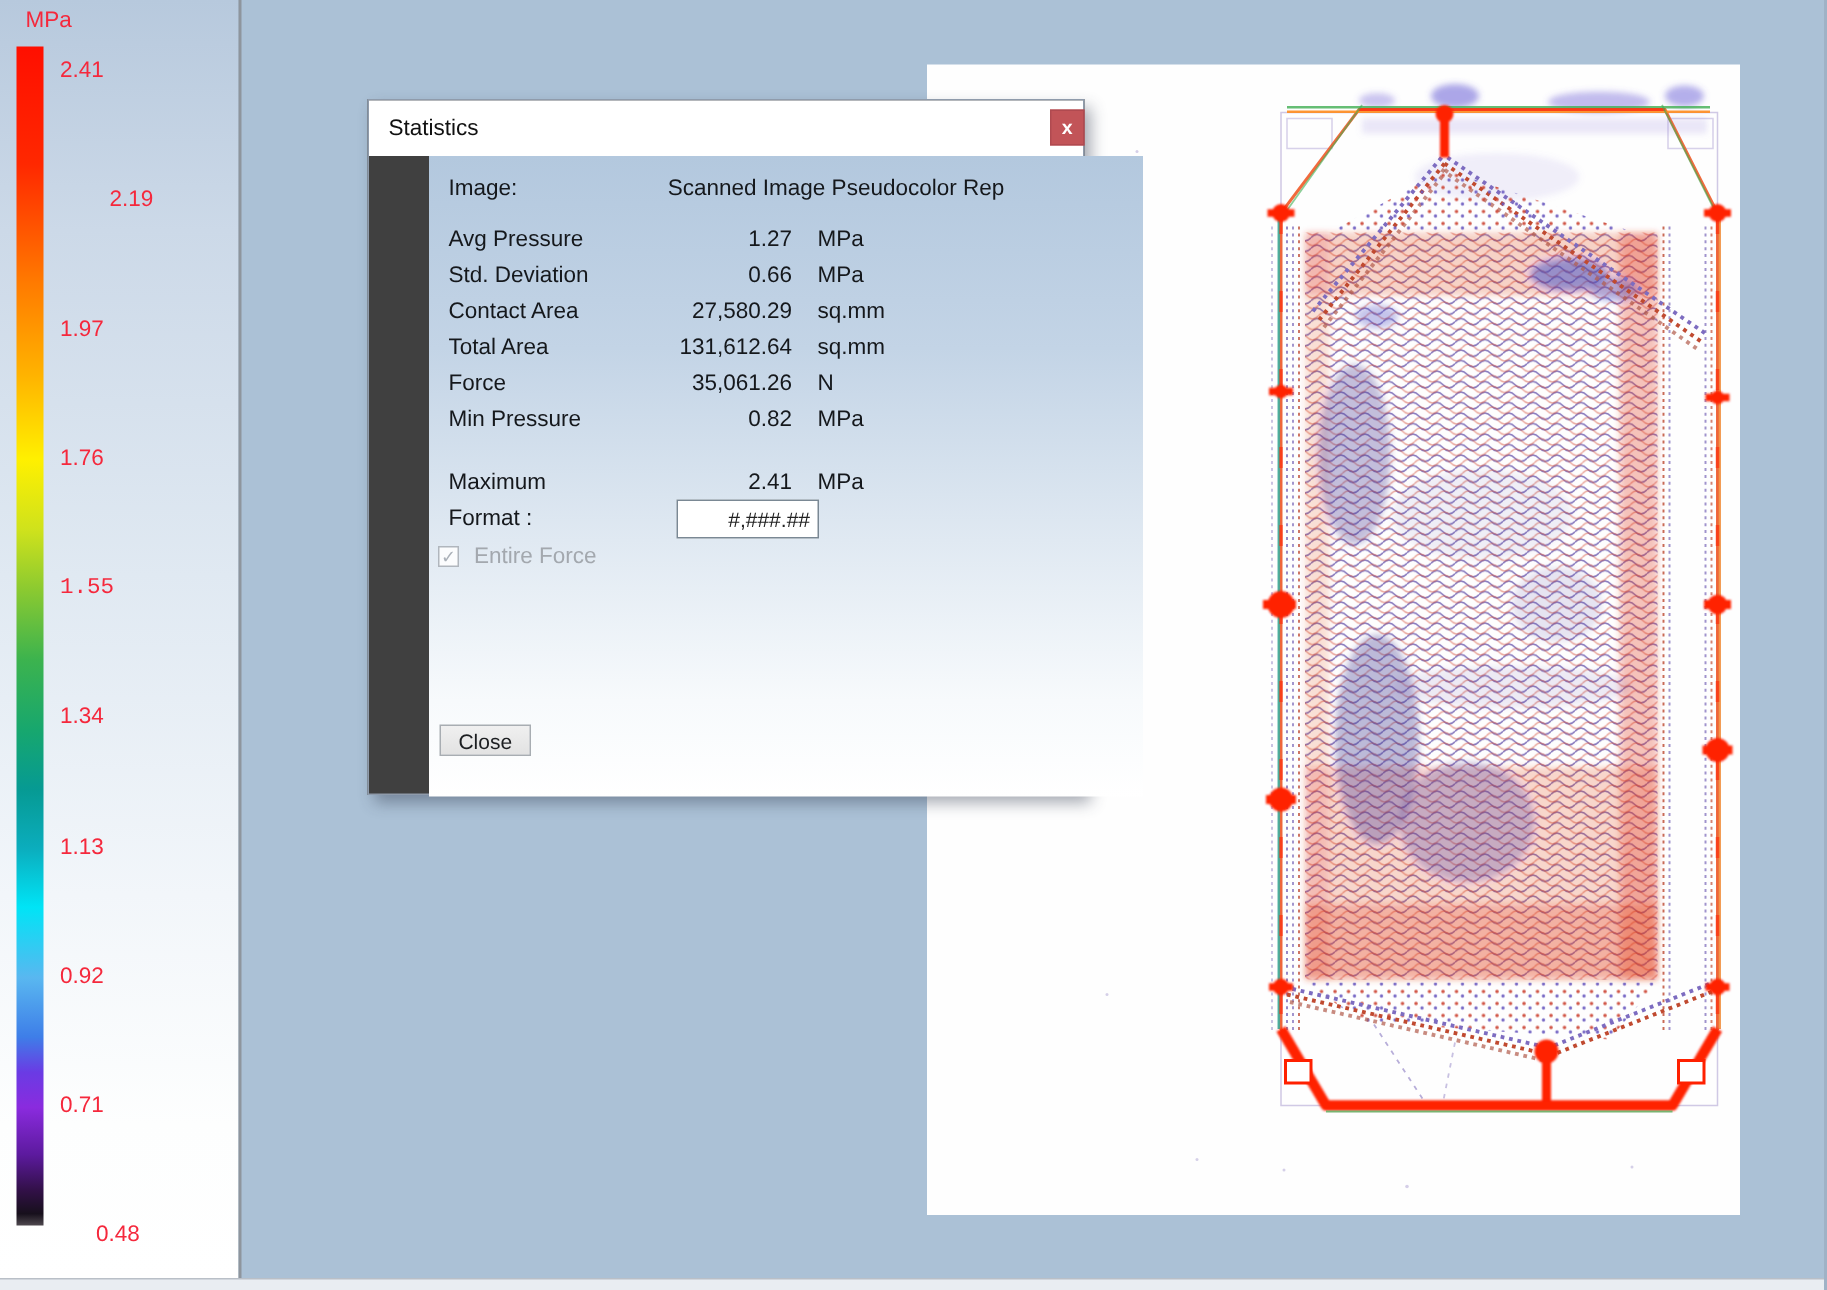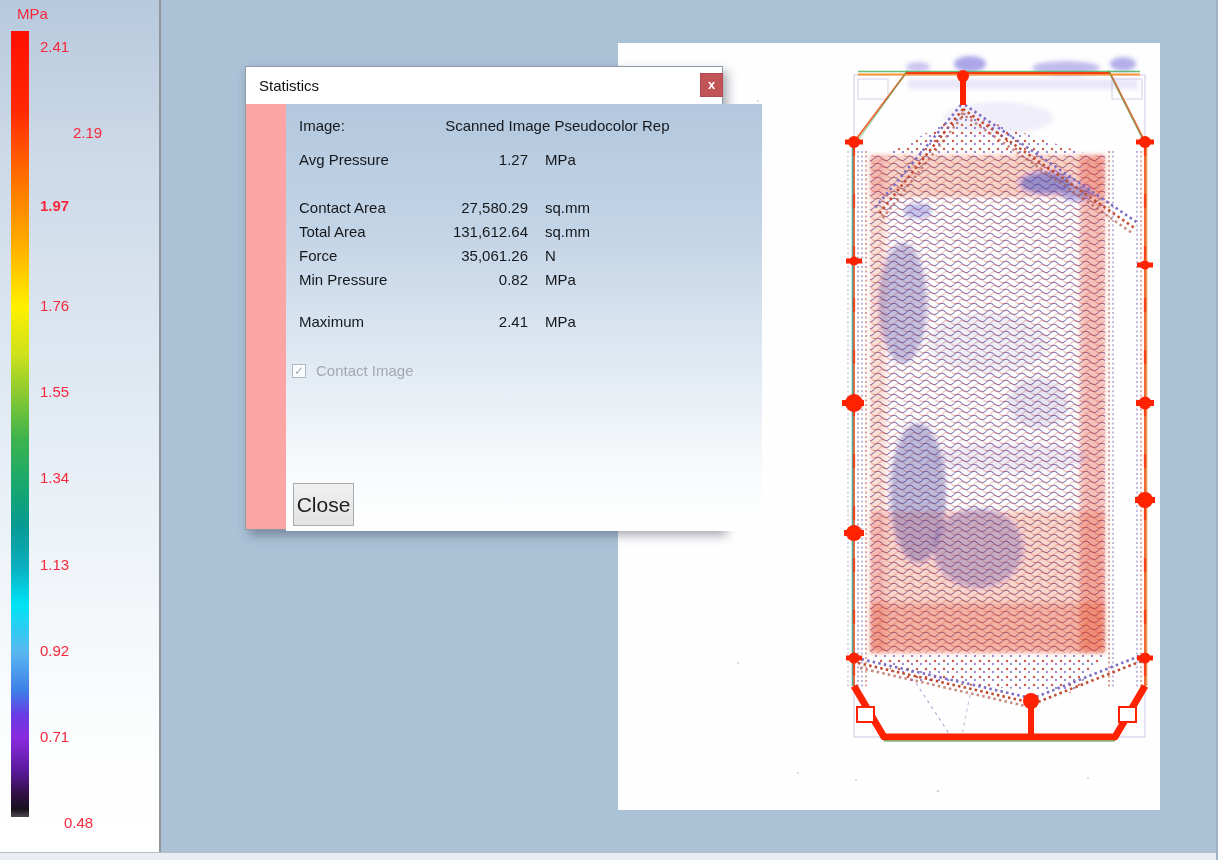--- a/index.html
+++ b/index.html
@@ -17,57 +17,57 @@
 
   .bottom-strip { position:absolute; left:0; top:852px; width:1218px; height:8px;
     background:#e9edf2; border-top:1px solid #b9bfc7; }
   .right-border { position:absolute; right:0; top:0; width:2px; height:860px; background:#9fb2c6; }
 
   
   .canvas { position:absolute; left:618px; top:43px; width:542px; height:767px; background:#fefefe; }
 
   
   .dialog { position:absolute; left:245px; top:66px; width:478px; height:464px;
-    border:1px solid #8f9bab; box-shadow:4px 5px 10px rgba(50,60,80,.45); background:#fca5a5; }
+    border:1px solid #8f9bab; box-shadow:4px 5px 10px rgba(50,60,80,.45); background:#404040; }
   .titlebar { position:absolute; left:0; top:0; width:100%; height:37px; background:#ffffff; }
   .title { position:absolute; left:13px; top:0; line-height:37px; font-size:15px; color:#111; }
   .close-btn { position:absolute; left:454px; top:6px; width:23px; height:24px; background:#c25458;
     border:1px solid #b04a50; color:#fff; font-size:13px; font-weight:bold; text-align:center;
     line-height:22px; cursor:pointer; }
   .dlg-body { position:absolute; left:0; top:37px; width:100%; height:427px;
     background:linear-gradient(180deg,#b3c8de 0%,#c3d4e6 30%,#e0e9f2 60%,#f7fafc 85%,#ffffff 100%);margin-left:40px; }
   .row { position:absolute; left:13px; width:440px; height:20px; font-size:15px; color:#15181c; line-height:20px; }
   .row .lbl { display:inline-block; width:140px; vertical-align:top; }
   .row .val { display:inline-block; width:89px; text-align:right; vertical-align:top; }
   .row .unit { display:inline-block; margin-left:17px; vertical-align:top; }
   .row .val-img { display:inline-block; margin-left:2px; vertical-align:top; }
   .fmt-input { position:absolute; left:152px; top:-3px; width:95px; height:26px; border:1px solid #7a8894;
     background:#fff; font-family:"Liberation Sans",sans-serif; font-size:14px; text-align:right;
     padding-right:5px; color:#222; }
   .chk-row { position:absolute; left:6px; width:200px; height:16px; }
   .chk-box { position:absolute; left:0; top:0; width:14px; height:14px; background:#fbfcfd;
     border:1px solid #b0b6bd; color:#aab0b8; font-size:12px; line-height:13px; text-align:center; }
   .chk-lbl { position:absolute; left:24px; top:-2px; font-size:15px; color:#a3a8ae; }
-  .close-button { position:absolute; left:7px; top:379px; width:61px; height:43px;
+  .close-button { position:absolute; left:7px; top:379px; width:61px; height:21px;
     background:linear-gradient(180deg,#f0f0f0,#e2e2e2); border:1px solid #a8adb2;
-    font-family:"Liberation Sans",sans-serif; font-size:21px; color:#1c1e21; cursor:pointer; }
+    font-family:"Liberation Sans",sans-serif; font-size:14px; color:#1c1e21; cursor:pointer; }
 </style>
 </head>
 <body>
 
 <div class="screen" style="background: rgb(171, 193, 214);">
 
   <div class="left-panel">
     <div class="scale-title" style="color: rgb(245, 40, 60);">MPa</div>
     <div class="colorbar" style="background: linear-gradient(rgb(255, 15, 0) 0%, rgb(255, 40, 0) 10%, rgb(255, 122, 0) 20%, rgb(255, 180, 0) 28%, rgb(255, 240, 0) 35%, rgb(207, 226, 28) 41%, rgb(140, 202, 48) 46%, rgb(60, 179, 78) 52%, rgb(23, 167, 110) 58%, rgb(6, 154, 147) 63%, rgb(11, 173, 189) 68%, rgb(0, 228, 246) 73%, rgb(89, 183, 240) 79%, rgb(62, 126, 232) 84%, rgb(106, 59, 228) 87%, rgb(138, 43, 222) 90%, rgb(92, 26, 158) 94%, rgb(50, 16, 72) 97%, rgb(23, 16, 28) 99%, rgb(78, 72, 78) 100%);"></div>
     <span class="tick" style="top: 38px; color: rgb(245, 40, 60);">2.41</span>
     <span class="tick" style="top: 124px; color: rgb(245, 40, 60); margin-left: 33px;">2.19</span>
-    <span class="tick" style="top: 197px; color: rgb(245, 40, 60); font-weight: bold;">1.97</span>
+    <span class="tick" style="top: 211px; color: rgb(245, 40, 60);">1.97</span>
     <span class="tick" style="top: 297px; color: rgb(245, 40, 60);">1.76</span>
-    <span class="tick" style="top: 383px; color: rgb(245, 40, 60);">1.55</span>
+    <span class="tick" style="top: 383px; color: rgb(245, 40, 60); font-family: Liberation Mono, monospace;">1.55</span>
     <span class="tick" style="top: 469px; color: rgb(245, 40, 60);">1.34</span>
     <span class="tick" style="top: 556px; color: rgb(245, 40, 60);">1.13</span>
     <span class="tick" style="top: 642px; color: rgb(245, 40, 60);">0.92</span>
     <span class="tick" style="top: 728px; color: rgb(245, 40, 60);">0.71</span>
     <span class="tick" style="top: 814px; color: rgb(245, 40, 60); margin-left: 24px;">0.48</span>
   </div>
 
   <div class="canvas">
     <svg width="542" height="767" viewBox="0 0 542 767">
       <defs>
@@ -221,38 +221,45 @@
       <span class="close-btn" style="background: rgb(194, 84, 88);">x</span>
     </div>
     <div class="dlg-body">
       <div class="row" style="top:12px">
         <span class="lbl">Image:</span>
         <span class="val-img">Scanned Image Pseudocolor Rep</span>
       </div>
       <div class="row" style="top:46px">
         <span class="lbl">Avg Pressure</span><span class="val">1.27</span><span class="unit">MPa</span>
       </div>
+      <div class="row" style="top:70px">
+        <span class="lbl">Std. Deviation</span><span class="val">0.66</span><span class="unit">MPa</span>
+      </div>
       <div class="row" style="top:94px">
         <span class="lbl">Contact Area</span><span class="val">27,580.29</span><span class="unit">sq.mm</span>
       </div>
       <div class="row" style="top:118px">
         <span class="lbl">Total Area</span><span class="val">131,612.64</span><span class="unit">sq.mm</span>
       </div>
       <div class="row" style="top:142px">
         <span class="lbl">Force</span><span class="val">35,061.26</span><span class="unit">N</span>
       </div>
       <div class="row" style="top:166px">
         <span class="lbl">Min Pressure</span><span class="val">0.82</span><span class="unit">MPa</span>
       </div>
       <div class="row" style="top:208px">
         <span class="lbl">Maximum</span><span class="val">2.41</span><span class="unit">MPa</span>
       </div>
+      <div class="row" style="top:232px">
+        <span class="lbl">Format  :</span>
+        <input class="fmt-input" type="text" value="#,###.##" style="">
+      </div>
       <div class="chk-row" style="top:260px">
         <span class="chk-box">✓</span>
-        <span class="chk-lbl">Contact Image</span>
+        <span class="chk-lbl">Entire Force</span>
       </div>
       <button class="close-button">Close</button>
     </div>
   </div>
 
   <div class="bottom-strip"></div>
   <div class="right-border"></div>
 </div>
 
 </body></html>

